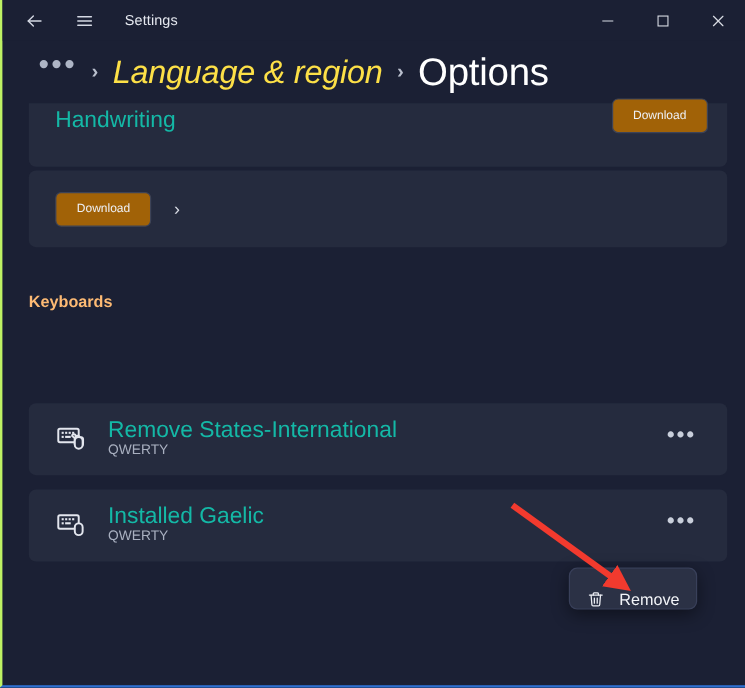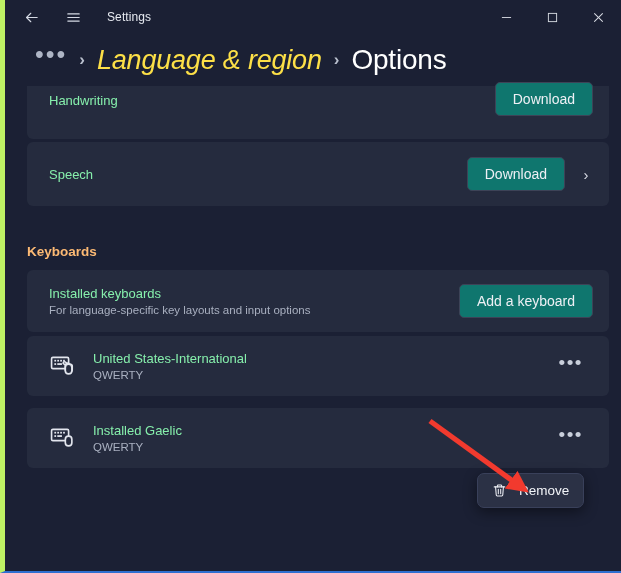--- a/index.html
+++ b/index.html
@@ -15,21 +15,21 @@
     -webkit-font-smoothing: antialiased;
   }
 
   
   #window {
     position: relative;
     width: 621px;
     height: 573px;
     background: #1b2034;
     box-sizing: border-box;
-    border-left: 5px solid #bef264;
+    border-left: 2px solid #bef264;
     border-bottom: 2px solid #2f6fd0;
     overflow: hidden;
   }
 
   
   #titlebar {
     position: relative;
     height: 34px;
     background: #1b2034;
     display: flex;
@@ -86,21 +86,21 @@
     font-size: 17px;
     font-weight: 600;
   }
   #bc-parent {
     font-size: 27px;
     color: #fde047;
     letter-spacing: -.2px;
     font-style: italic;
   }
   #bc-current {
-    font-size: 28px;
+    font-size: 32px;
     color: #ffffff;
     letter-spacing: -.2px;
   }
 
   
   #content {
     position: relative;
     height: 487px;
   }
 
@@ -116,36 +116,36 @@
 
   .row-inner {
     display: flex;
     align-items: center;
     height: 100%;
     padding: 0 16px 0 22px;
     box-sizing: border-box;
   }
   .row-text { flex: 1; min-width: 0; }
   .row-title {
-    font-size: 13px;
-    color: #86efac;
+    font-size: 19px;
+    color: #14b8a6;
     line-height: 17px;
   }
   .row-sub {
     font-size: 11.5px;
     color: #a9b0c0;
     line-height: 15px;
     margin-top: 1px;
   }
 
   .btn {
-    background: #0f766e;
+    background: #a16207;
     border: 1px solid #3d4357;
     color: #eef0f5;
-    font-size: 14px;
+    font-size: 10px;
     font-family: "Liberation Sans", sans-serif;
     border-radius: 5px;
     padding: 8px 17px;
     cursor: pointer;
     white-space: nowrap;
   }
 
   .chev-right {
     color: #d9dce5;
     font-size: 15px;
@@ -185,21 +185,21 @@
   #remove-menu {
     position: absolute;
     left: 472px;
     top: 473px;
     width: 107px;
     height: 35px;
     background: #2b3145;
     border: 1px solid #39405a;
     border-radius: 7px;
     display: flex;
-    align-items: center;
+    align-items: flex-end;
     padding-left: 14px;
     gap: 12px;
     box-shadow: 0 4px 14px rgba(0,0,0,.45);
     box-sizing: border-box;
   }
   #trash-icon { width: 15px; height: 15px; color: #eceef4; flex: 0 0 auto; }
   #remove-label { font-size: 13.5px; color: #f2f4f8; }
 
   
   #annotation-arrow {
@@ -265,55 +265,43 @@
       <div class="row-inner" style="align-items:flex-start; padding-top:0;">
         <div class="row-text" style="padding-top:6px;">
           <div class="row-title">Handwriting</div>
         </div>
         <button class="btn" style="margin-top:-4px;">Download</button>
       </div>
     </div>
 
     <div class="card" style="top:56px; height:64px;">
       <div class="row-inner">
-        <div class="row-text">
-          <div class="row-title">Speech</div>
-        </div>
         <button class="btn">Download</button>
         <div class="chev-right">›</div>
       </div>
     </div>
 
     <div id="section-keyboards">Keyboards</div>
 
-    <div class="card" style="top:184px; height:62px;">
-      <div class="row-inner">
-        <div class="row-text">
-          <div class="row-title">Installed keyboards</div>
-          <div class="row-sub">For language-specific key layouts and input options</div>
-        </div>
-        <button class="btn">Add a keyboard</button>
-      </div>
-    </div>
 
     <div class="card" style="top:250px; height:60px;">
       <div class="row-inner">
         <svg class="kb-icon" viewBox="0 0 24 24" fill="none" stroke="currentColor" stroke-width="1.4" stroke-linejoin="round">
           <rect x="2.2" y="4.6" width="14.6" height="9.6" rx="1.2"></rect>
           <rect x="4.6" y="6.7" width="1.5" height="1.5" fill="currentColor" stroke="none"></rect>
           <rect x="7.1" y="6.7" width="1.5" height="1.5" fill="currentColor" stroke="none"></rect>
           <rect x="9.6" y="6.7" width="1.5" height="1.5" fill="currentColor" stroke="none"></rect>
           <rect x="12.1" y="6.7" width="1.5" height="1.5" fill="currentColor" stroke="none"></rect>
           <rect x="4.6" y="9.6" width="1.5" height="1.5" fill="currentColor" stroke="none"></rect>
           <rect x="7.1" y="9.6" width="4.0" height="1.5" fill="currentColor" stroke="none"></rect>
           <path d="M13.9 11.1 v4.0 a2.2 2.2 0 0 0 2.2 2.2 h1.6 a2.2 2.2 0 0 0 2.2 -2.2 v-3.2 a1.3 1.3 0 0 0 -2.6 0 v-1.1 a1.3 1.3 0 0 0 -2.6 0 v-1.1 a1.3 1.3 0 0 0 -2.6 0 z" fill="#252b3e"></path>
           <rect x="14.0" y="10.4" width="5.6" height="8.4" rx="2.8" fill="#252b3e"></rect>
         </svg>
         <div class="row-text">
-          <div class="row-title">United States-International</div>
+          <div class="row-title">Remove States-International</div>
           <div class="row-sub">QWERTY</div>
         </div>
         <div class="ellipsis-btn">•••</div>
       </div>
     </div>
 
     <div class="card" style="top:322px; height:60px;">
       <div class="row-inner">
         <svg class="kb-icon" viewBox="0 0 24 24" fill="none" stroke="currentColor" stroke-width="1.4" stroke-linejoin="round">
           <rect x="2.2" y="4.6" width="14.6" height="9.6" rx="1.2"></rect>

